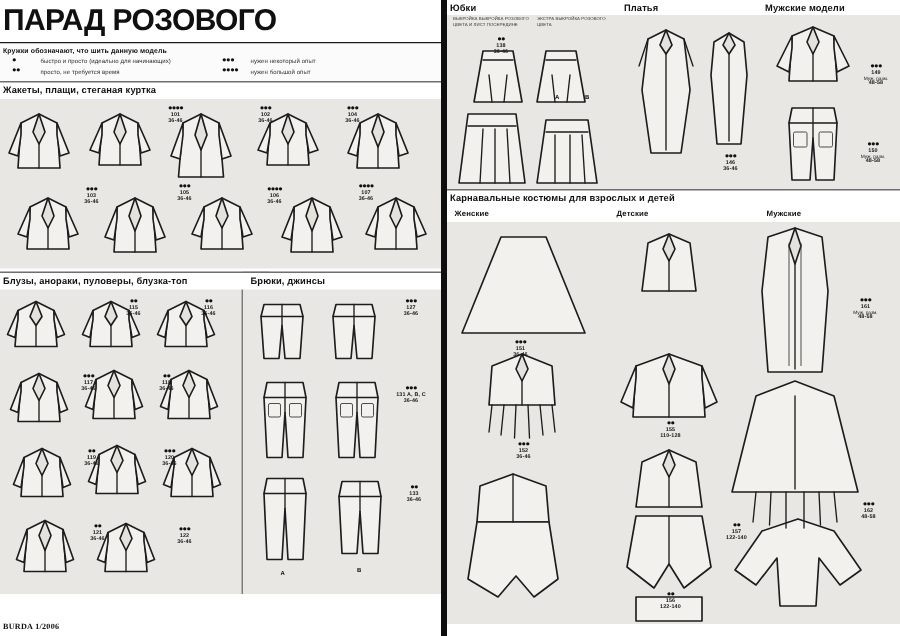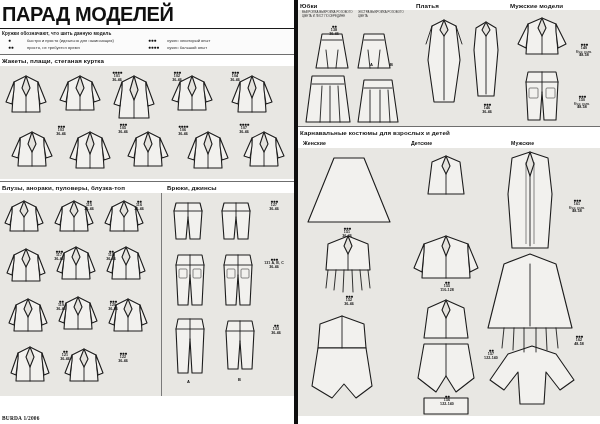--- a/index.html
+++ b/index.html
@@ -82,21 +82,21 @@
     font-size:5.4px;font-weight:bold;letter-spacing:0.2px;color:#111;
     font-family:"Liberation Serif","DejaVu Serif",serif;
   }
 </style>
 </head>
 <body>
 
 <div class="page">
 
   <div class="masthead">
-    <div class="masthead-title">ПАРАД МОДЕЛЕЙ</div>
+    <div class="masthead-title">ПАРАД РОЗОВОГО</div>
   </div>
 
   <div class="legend">
     <div class="legend-title">Кружки обозначают, что шить данную модель</div>
     <div class="legend-grid">
       <div class="legend-col">
         <div class="legend-row">
           <span class="legend-dots">●</span>
           <span class="legend-label">быстро и просто (идеально для начинающих)</span>
         </div>

